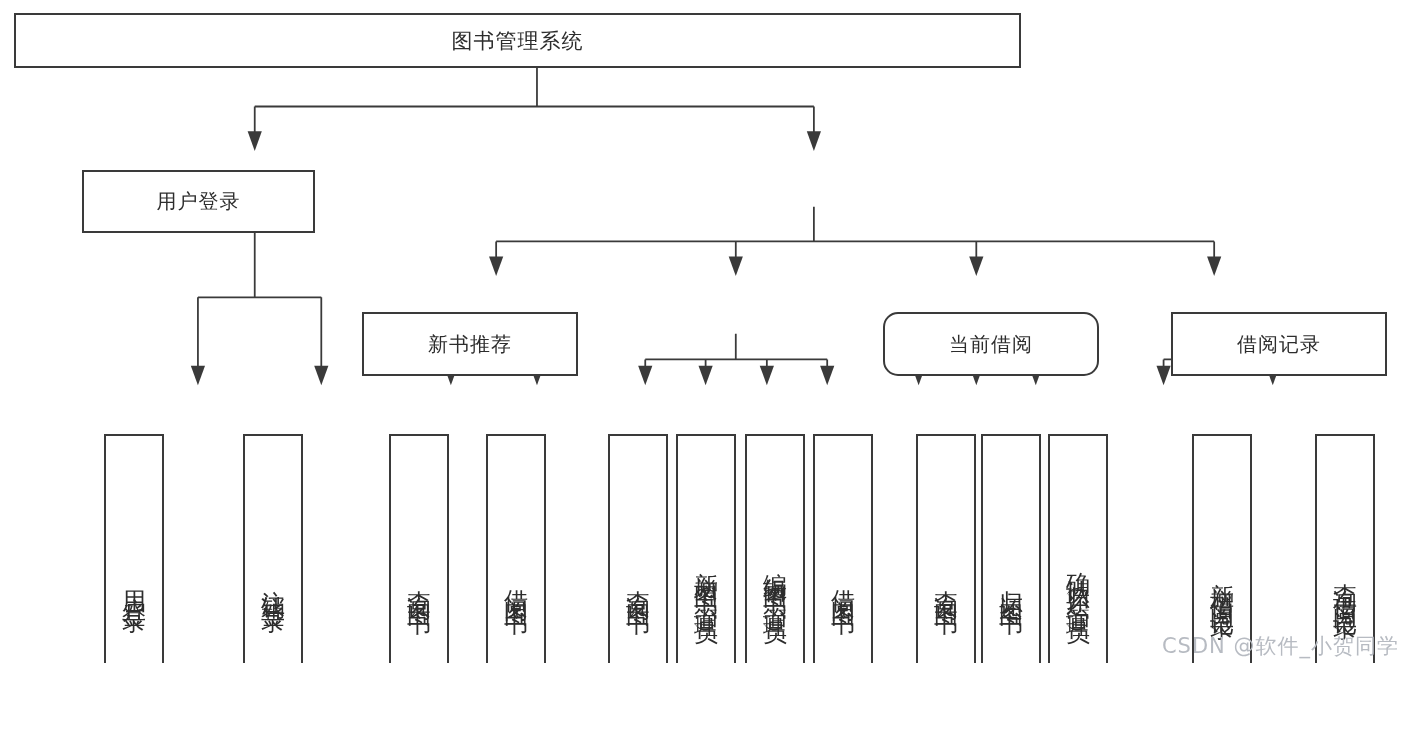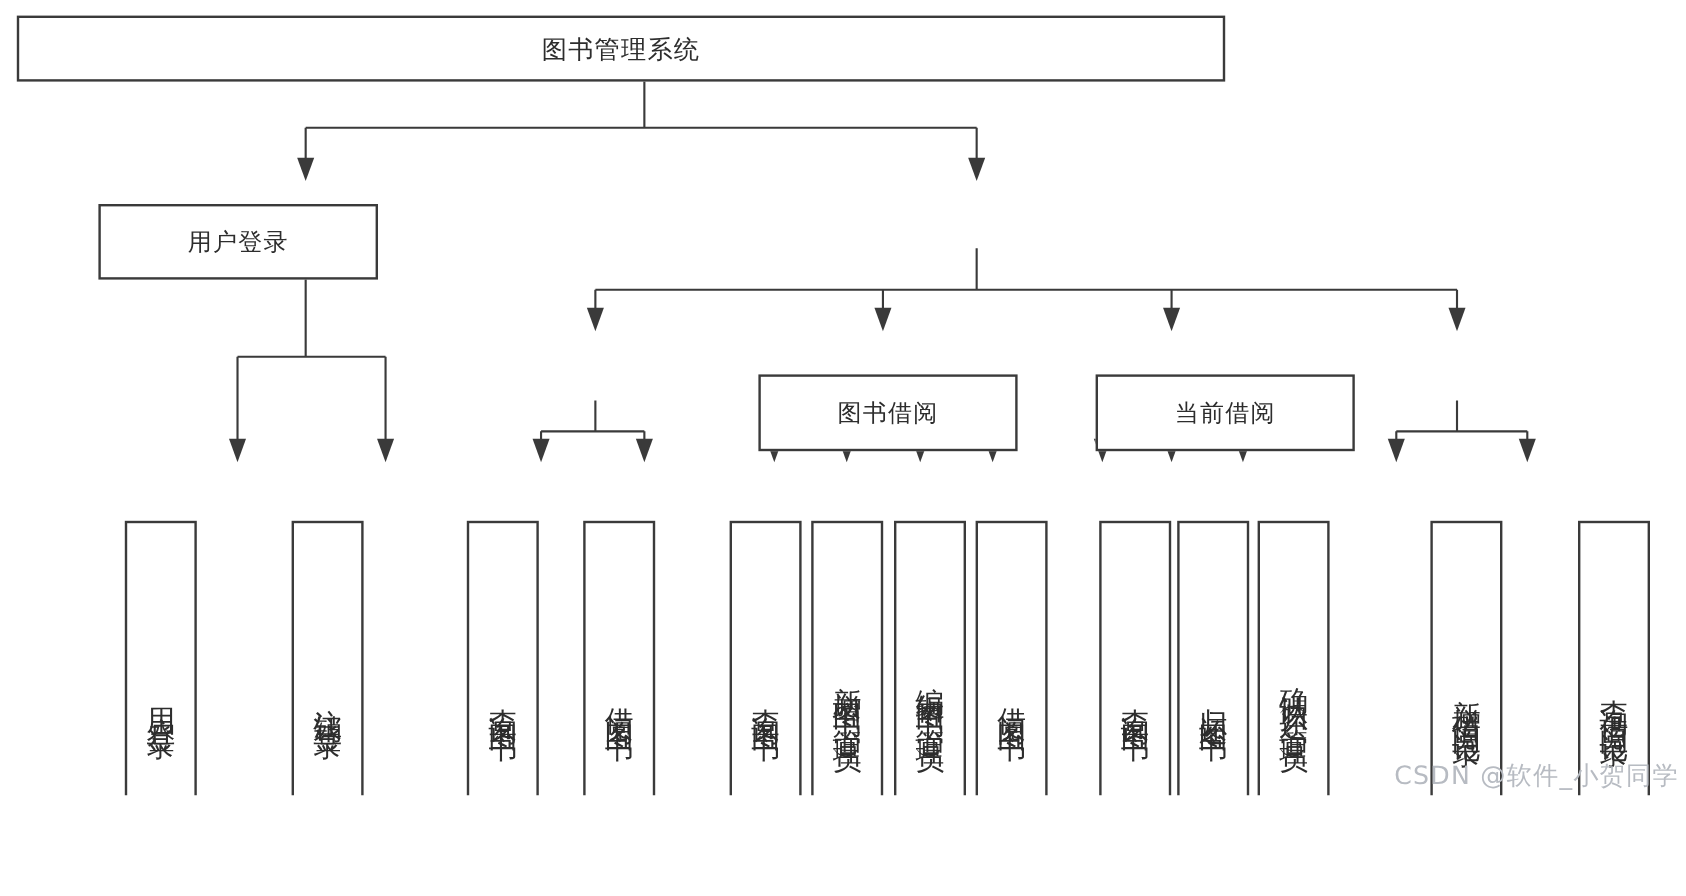--- a/index.html
+++ b/index.html
@@ -36,21 +36,21 @@
     justify-content: center;
     color: var(--text);
   }
   .node.root   { left: 14px;  top: 13px;  width: 1007px; height: 55px; font-size: 21px; letter-spacing: 1px; }
   .node.branch { height: 63px; font-size: 20px; letter-spacing: 1px; top: 170px; }
   .node.b-user { left: 82px;  width: 233px; }
   .node.b-mgmt { left: 710px; width: 237px; }
   .node.sub    { top: 312px; height: 64px; width: 216px; font-size: 20px; letter-spacing: 1px; }
   .node.s-new  { left: 362px; }
   .node.s-bor  { left: 632px; }
-  .node.s-cur  { left: 913px; }
+  .node.s-cur  { left: 883px; border-radius: 15px; }
   .node.s-rec  { left: 1171px; }
   .node.leaf {
     top: 434px;
     width: 60px;
     height: 301px;
     writing-mode: vertical-rl;
     text-orientation: mixed;
     font-size: 24px;
     letter-spacing: 7px;
     line-height: 1;
@@ -100,22 +100,23 @@
       <polygon points="1070,412 1086,412 1078,434"></polygon>
       <polygon points="1214,412 1230,412 1222,434"></polygon>
       <polygon points="1337,412 1353,412 1345,434"></polygon>
     </g>
   </svg>
 
   <div class="node root">图书管理系统</div>
 
   <div class="node branch b-user">用户登录</div>
 
-  <div class="node sub s-bor">图书借阅</div>
+  <div class="node sub s-new">新书推荐</div>
   <div class="node sub s-cur">当前借阅</div>
+  <div class="node sub s-rec">借阅记录</div>
 
   <div class="node leaf" style="left:104px">用户登录</div>
   <div class="node leaf" style="left:243px">注销登录</div>
 
   <div class="node leaf" style="left:389px">查询图书</div>
   <div class="node leaf" style="left:486px">借阅图书</div>
 
   <div class="node leaf" style="left:608px">查询图书</div>
   <div class="node leaf" style="left:676px">新增图书（管理员）</div>
   <div class="node leaf" style="left:745px">编辑图书（管理员）</div>

